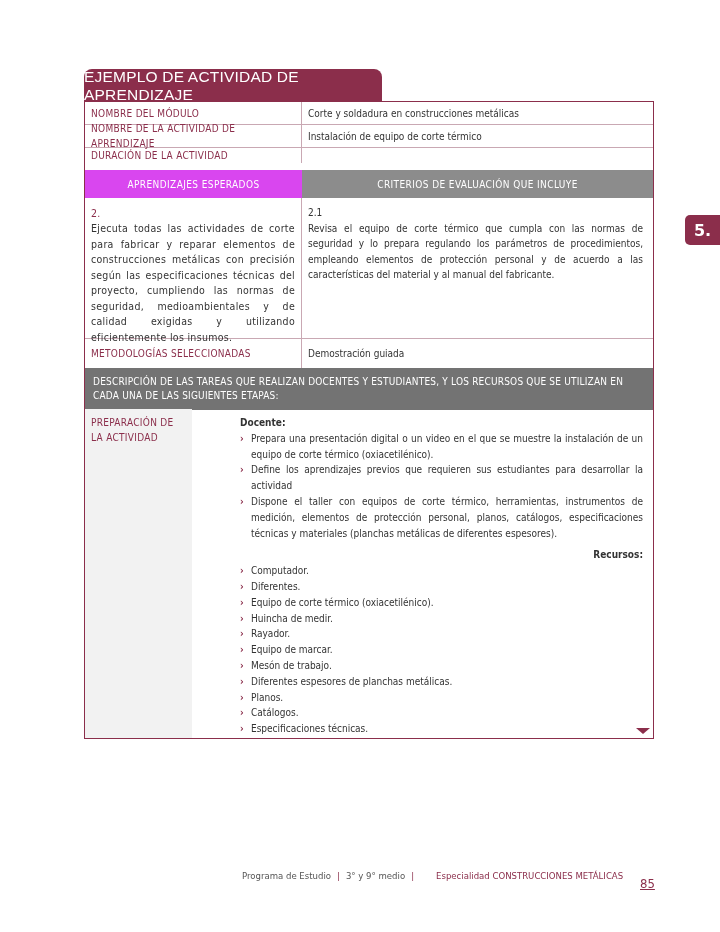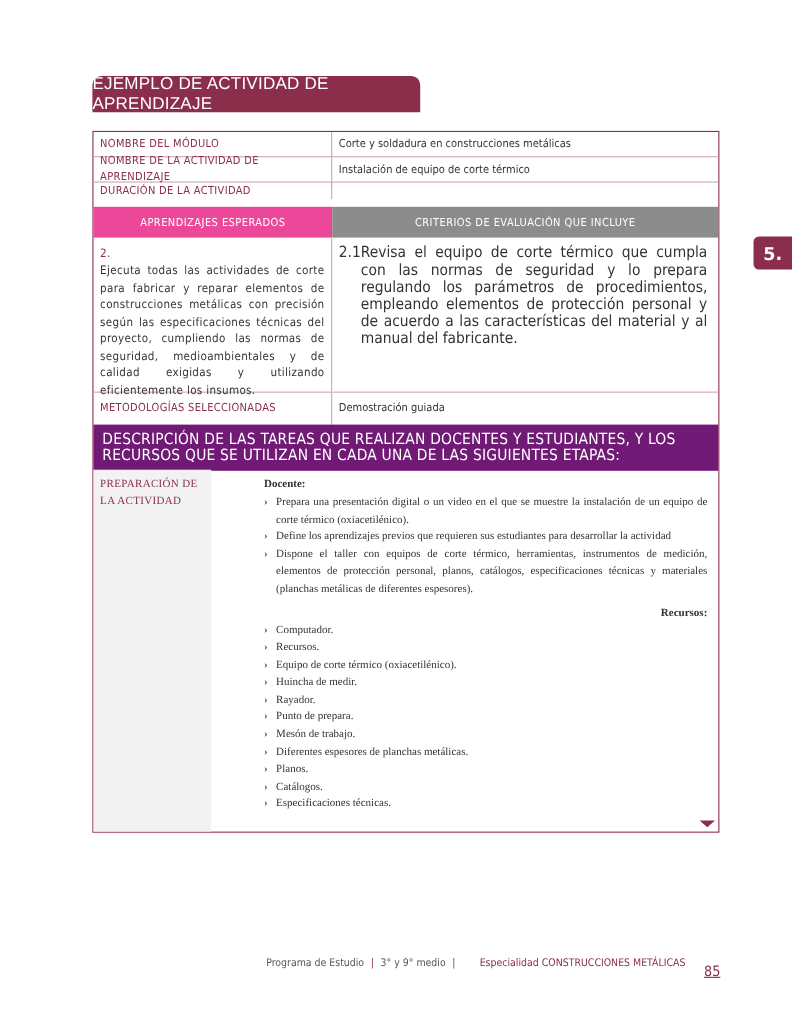--- a/index.html
+++ b/index.html
@@ -6,35 +6,35 @@
     body { width: 720px; height: 932px; position: relative; overflow: hidden;
            font-family: "DejaVu Sans Condensed", "Liberation Sans Narrow", "Liberation Sans", sans-serif; color: #333; }
     .page-title-tab {
       position: absolute; left: 84px; top: 69px; width: 298px; height: 33px;
       background: #8b2e4b; border-radius: 8px 8px 0 0;
       color: #fff; font-size: 15.5px; letter-spacing: 0.2px;
       display: flex; align-items: center; justify-content: center;
       font-family: "Liberation Sans Narrow", "Liberation Sans", sans-serif;
     }
     .frame {
-      position: absolute; left: 84px; top: 119px; width: 570px; height: 638px;
+      position: absolute; left: 84px; top: 101px; width: 570px; height: 638px;
       border: 1.5px solid #8b2e4b; box-sizing: border-box;
     }
     .row { position: absolute; left: 0; width: 100%; display: flex; box-sizing: border-box; border-bottom: 1px solid #c9a8b3; }
     .cell { box-sizing: border-box; font-size: 10px; line-height: 15px; padding: 0 6px; display: flex; align-items: center; }
     .cell-left { width: 217px; border-right: 1px solid #c9a8b3; color: #8b2e4b; letter-spacing: 0.3px; }
     .cell-right { flex: 1; color: #333; }
     .hdr { color: #fff; justify-content: center; font-size: 10px; letter-spacing: 0.4px; }
-    .hdr-left { background: #ec4899; width: 217px; }
+    .hdr-left { background: #d946ef; width: 217px; }
     .hdr-right { background: #8c8c8c; flex: 1; }
     .ae-num { color: #8b2e4b; font-size: 10.5px; }
     .ae-text { font-size: 10.5px; line-height: 15.5px; color: #333; text-align: justify; }
-    .crit { font-size: 14px; line-height: 15.5px; color: #333; text-align: justify; display: flex; }
+    .crit { font-size: 10px; line-height: 15.5px; color: #333; text-align: justify; display: flex; flex-direction: column; }
     .crit-num { width: 20px; flex-shrink: 0; }
-    .desc-hdr { background: #701a75; color: #fff; font-size: 14px; line-height: 14px; padding: 7px 8px; letter-spacing: 0.2px; }
+    .desc-hdr { background: #737373; color: #fff; font-size: 10px; line-height: 14px; padding: 7px 8px; letter-spacing: 0.2px; }
     .stage-left { position: absolute; left: 0; top: 0; width: 107px; height: 100%; background: #f2f2f2; box-sizing: border-box; padding: 6px 6px; color: #8b2e4b; font-size: 10px; line-height: 15px; letter-spacing: 0.3px; }
     .stage-right { position: absolute; left: 107px; top: 0; right: 0; height: 100%; box-sizing: border-box; padding: 6px 10px 0 8px; font-size: 10px; line-height: 15.8px; color: #333; margin-left: 40px; }
     .sub-title { font-weight: bold; color: #333; font-size: 10px; }
     .bullet { display: flex; }
     .bullet-mark { width: 11px; flex-shrink: 0; color: #8b2e4b; font-weight: bold; }
     .bullet-text { flex: 1; text-align: justify; }
     .corner-triangle { position: absolute; right: 3px; bottom: 4px; width: 0; height: 0;
       border-left: 7px solid transparent; border-right: 7px solid transparent; border-top: 6px solid #8b2e4b; }
     .chapter-badge { position: absolute; left: 685px; top: 215px; width: 35px; height: 30px; background: #8b2e4b;
       border-radius: 5px 0 0 5px; color: #fff; font-weight: bold; font-size: 16px;
@@ -83,21 +83,21 @@
 
   <div class="row" style="top:237px;height:29px;border-bottom:none;">
     <div class="cell cell-left">METODOLOGÍAS SELECCIONADAS</div>
     <div class="cell cell-right">Demostración guiada</div>
   </div>
 
   <div class="row" style="top:266px;height:41px;border-bottom:none;display:block;">
     <div class="desc-hdr">DESCRIPCIÓN DE LAS TAREAS QUE REALIZAN DOCENTES Y ESTUDIANTES, Y LOS RECURSOS QUE SE UTILIZAN EN CADA UNA DE LAS SIGUIENTES ETAPAS:</div>
   </div>
 
-  <div class="row" style="top:307px;height:329px;border-bottom:none;display:block;font-family:Liberation Serif, serif;">
+  <div class="row" style="top:307px;height:329px;border-bottom:none;display:block;">
     <div class="stage-left">PREPARACIÓN DE LA ACTIVIDAD</div>
     <div class="stage-right">
       <div class="sub-title">Docente:</div>
       <div class="bullet">
         <span class="bullet-mark">›</span>
         <span class="bullet-text">Prepara una presentación digital o un video en el que se muestre la instalación de un equipo de corte térmico (oxiacetilénico).</span>
       </div>
       <div class="bullet">
         <span class="bullet-mark">›</span>
         <span class="bullet-text">Define los aprendizajes previos que requieren sus estudiantes para desarrollar la actividad</span>
@@ -107,37 +107,37 @@
         <span class="bullet-text">Dispone el taller con equipos de corte térmico, herramientas, instrumentos de medición, elementos de protección personal, planos, catálogos, especificaciones técnicas y materiales (planchas metálicas de diferentes espesores).</span>
       </div>
 
       <div class="sub-title" style="margin-top:6px;text-align:right;">Recursos:</div>
       <div class="bullet">
           <span class="bullet-mark">›</span>
           <span class="bullet-text">Computador.</span>
         </div>
       <div class="bullet">
           <span class="bullet-mark">›</span>
-          <span class="bullet-text">Recursos.</span>
+          <span class="bullet-text">Diferentes.</span>
         </div>
       <div class="bullet">
           <span class="bullet-mark">›</span>
           <span class="bullet-text">Equipo de corte térmico (oxiacetilénico).</span>
         </div>
       <div class="bullet">
           <span class="bullet-mark">›</span>
           <span class="bullet-text">Huincha de medir.</span>
         </div>
       <div class="bullet">
           <span class="bullet-mark">›</span>
           <span class="bullet-text">Rayador.</span>
         </div>
       <div class="bullet">
           <span class="bullet-mark">›</span>
-          <span class="bullet-text">Punto de prepara.</span>
+          <span class="bullet-text">Equipo de marcar.</span>
         </div>
       <div class="bullet">
           <span class="bullet-mark">›</span>
           <span class="bullet-text">Mesón de trabajo.</span>
         </div>
       <div class="bullet">
           <span class="bullet-mark">›</span>
           <span class="bullet-text">Diferentes espesores de planchas metálicas.</span>
         </div>
       <div class="bullet">

